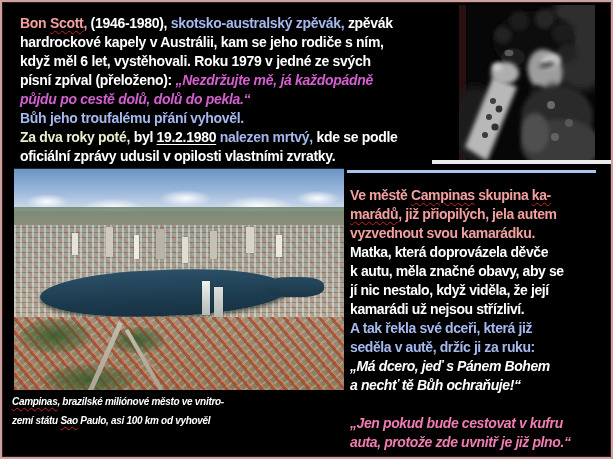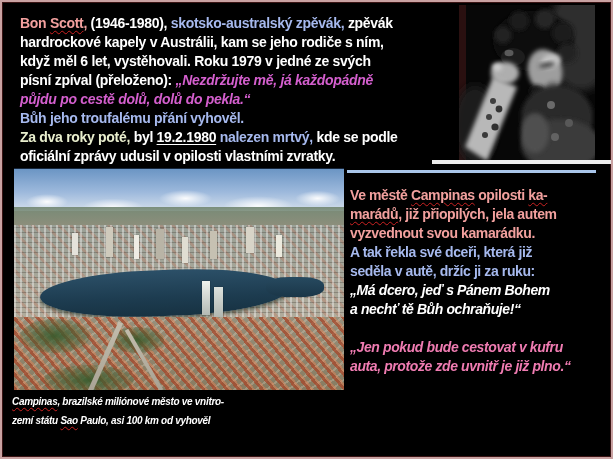--- a/index.html
+++ b/index.html
@@ -151,23 +151,27 @@
     <div class="bld" style="left:188px;top:112px;width:8px;height:34px;background:linear-gradient(#eef2ee,#b4bab4);"></div>
     <div class="bld" style="left:200px;top:118px;width:9px;height:36px;background:linear-gradient(#dde2de,#a8aea8);"></div>
     <div class="foreground"></div>
     <div class="green-patch" style="left:6px;top:150px;width:70px;height:34px;"></div>
     <div class="green-patch" style="left:96px;top:158px;width:54px;height:26px;"></div>
     <div class="green-patch" style="left:30px;top:196px;width:90px;height:30px;"></div>
     <div class="road" style="left:88px;top:150px;width:5px;height:80px;transform:rotate(24deg);"></div>
     <div class="road" style="left:128px;top:156px;width:4px;height:70px;transform:rotate(-30deg);"></div>
   </div>
 
-  <div class="txt right-block"><span class="c-salmon">Ve městě </span><span class="c-salmon sq">Campinas</span><span class="c-salmon"> opilosti </span><span class="c-salmon sq">ka-
+  <div class="txt right-block"><span class="c-salmon">Ve městě </span><span class="c-salmon sq">Campinas</span><span class="c-salmon"> skupina </span><span class="c-salmon sq">ka-
 marádů</span><span class="c-salmon">, již přiopilých, jela autem
 vyzvednout svou kamarádku.
+</span><span class="c-white">Matka, která doprovázela děvče
+k autu, měla značné obavy, aby se
+jí nic nestalo, když viděla, že její
+kamarádi už nejsou střízliví.
 </span><span class="c-peri">A tak řekla své dceři, která již
 seděla v autě, držíc ji za ruku:
 </span><span class="c-white it">„Má dcero, jeď s Pánem Bohem
 a nechť tě Bůh ochraňuje!“
 
 </span><span class="c-pink it">„Jen pokud bude cestovat v kufru
 auta, protože zde uvnitř je již plno.“</span></div>
 
   <div class="txt caption-block"><span class="sq">Campinas</span><span>, brazilské miliónové město ve vnitro-
 zemí státu </span><span class="sq">Sao</span><span> Paulo, asi 100 km od vyhověl</span></div>

